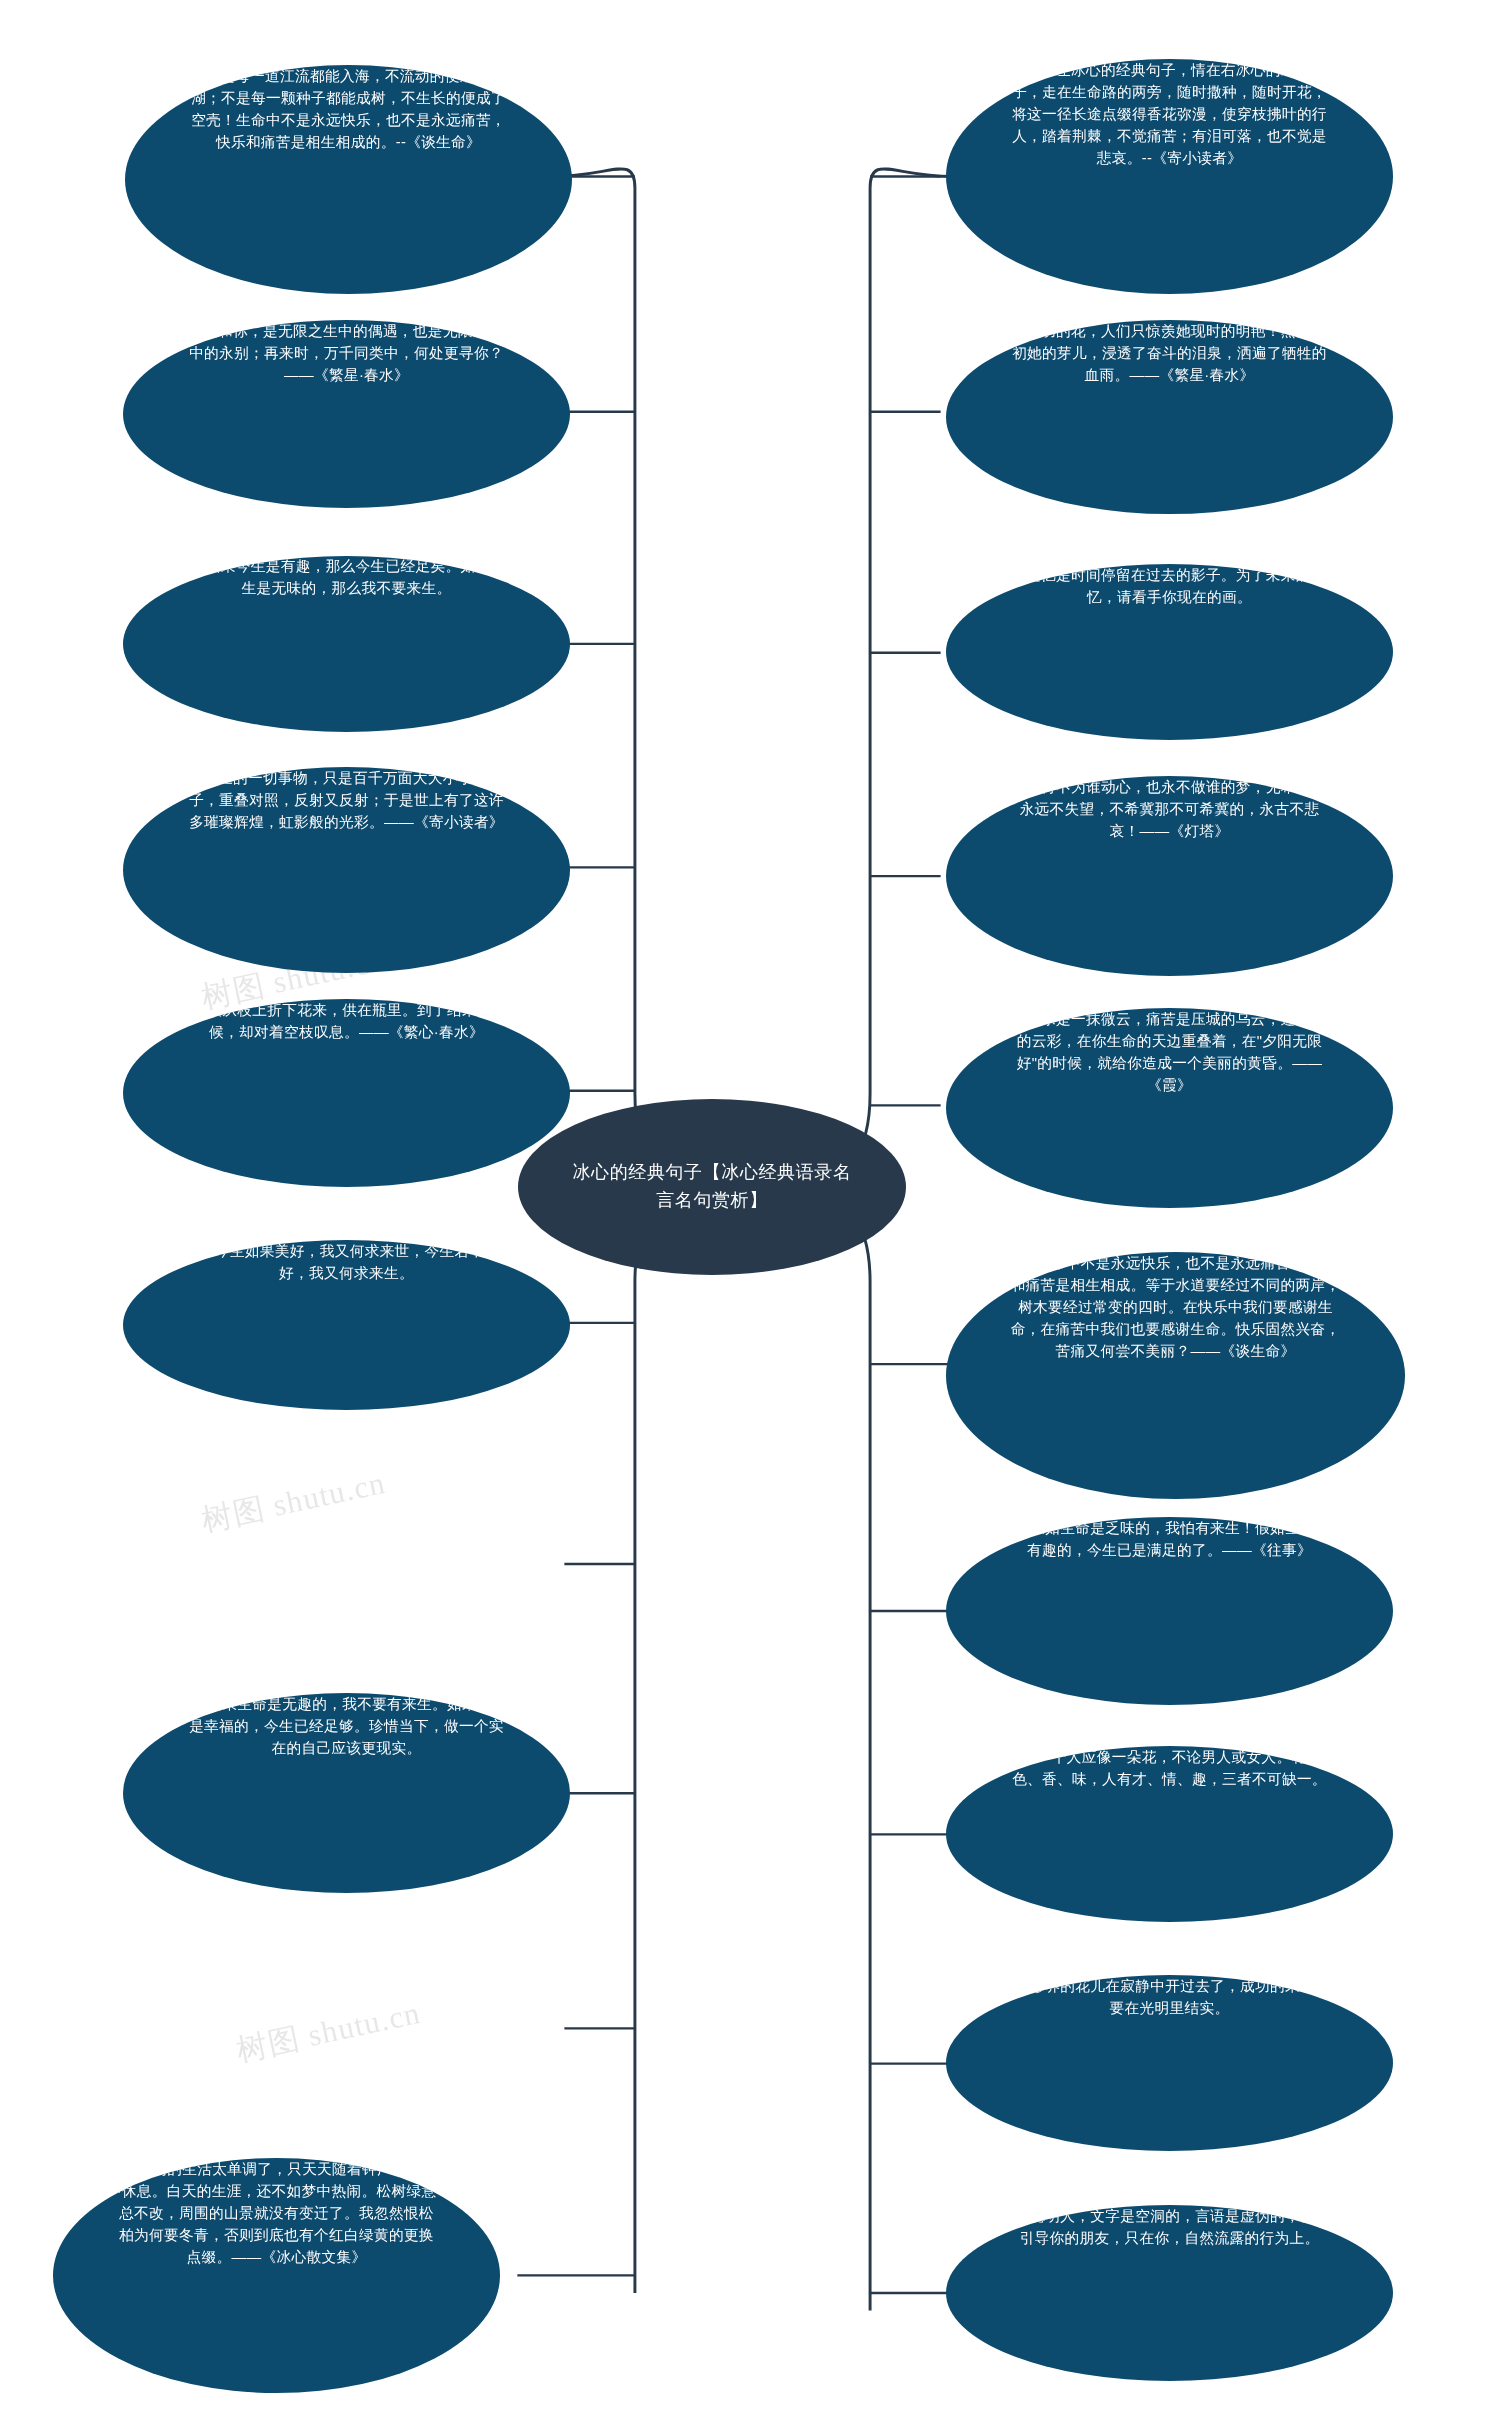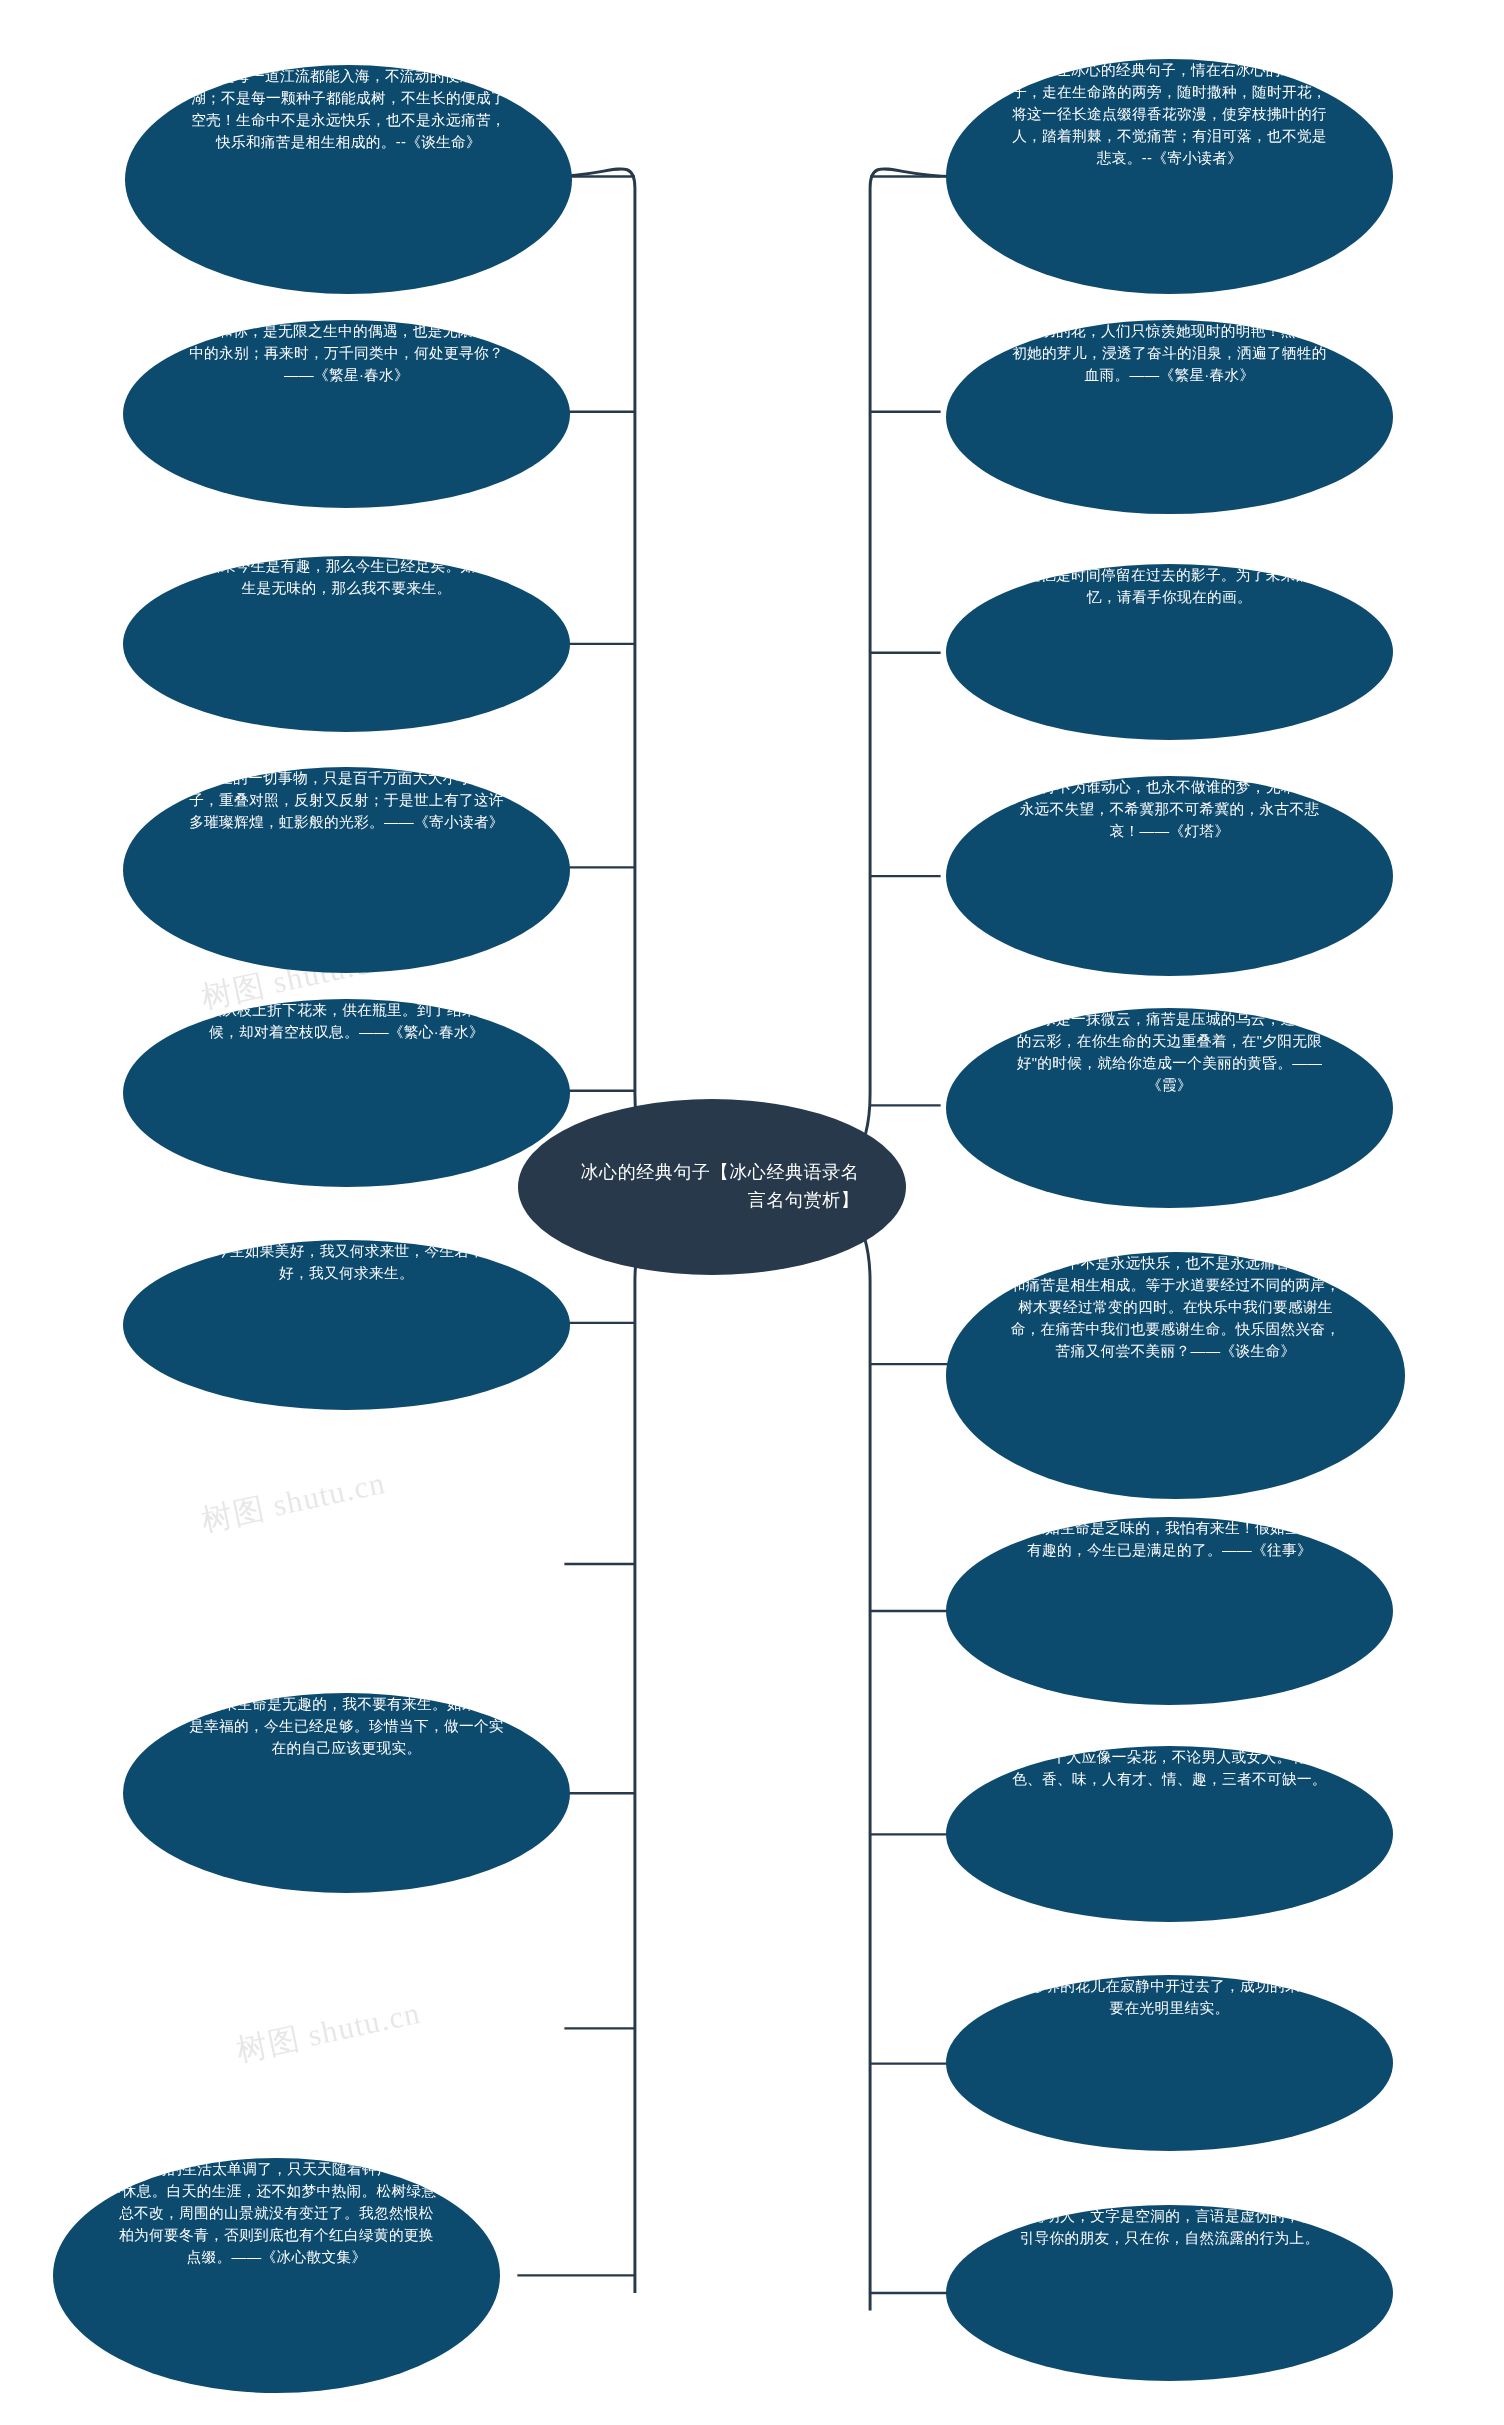--- a/index.html
+++ b/index.html
@@ -55,21 +55,21 @@
     word-break: break-all;
   }
   .center-node {
     position: absolute;
     border-radius: 50%;
     background: #27394a;
     color: #ffffff;
     display: flex;
     align-items: center;
     justify-content: center;
-    text-align: right;
+    text-align: center;
     box-sizing: border-box;
   }
   .center-node .txt {
     display: block;
     padding: 0 12%;
     font-size: 18px;
     line-height: 1.55;
     letter-spacing: 0.6px;
   }
 </style>

